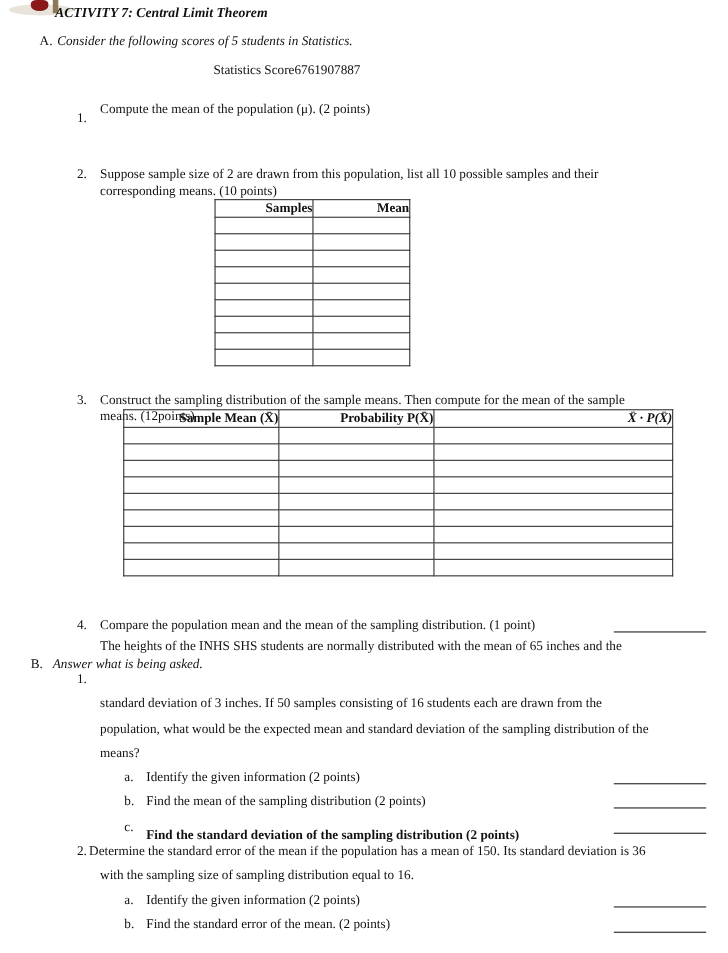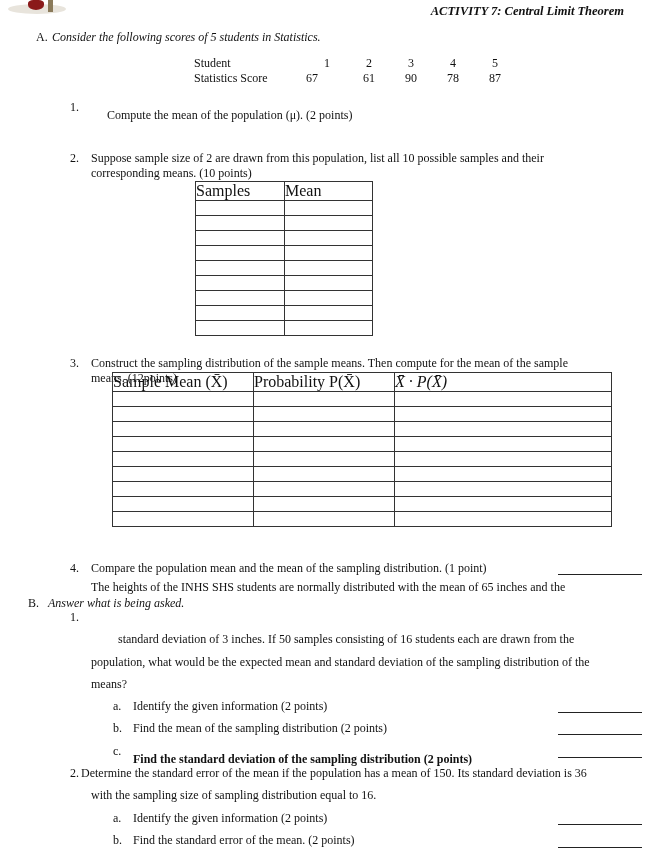--- a/index.html
+++ b/index.html
@@ -5,66 +5,58 @@
     html, body { margin: 0; padding: 0; background: #ffffff; }
     body {
       width: 662px; height: 866px; position: relative; overflow: hidden;
       font-family: "Liberation Serif", serif; color: #111; font-size: 12px;
     }
     .abs { position: absolute; white-space: nowrap; }
     .logo { left: 6px; top: 0; width: 72px; height: 14px; }
     .logo .base { position:absolute; left:2px; top:4px; width:58px; height:10px; background:#e8e4dc; border-radius: 50%; }
     .logo .crab { position:absolute; left:22px; top:0; width:16px; height:10px; background:#8a1a1a; border-radius: 40% 40% 60% 60%; }
     .logo .post { position:absolute; left:42px; top:-4px; width:5px; height:16px; background:#8a7a5a; }
-    .title { top: 4px; left: 0; width: 624px; text-align: right; font-weight: bold; font-style: italic; font-size: 12.5px; padding-left: 50px; box-sizing: border-box; }
+    .title { top: 4px; left: 0; width: 624px; text-align: left; font-weight: bold; font-style: italic; font-size: 12.5px; padding-left: 50px; box-sizing: border-box; }
     .italic { font-style: italic; }
     .scores { border-collapse: collapse; }
     .scores td { padding: 0; height: 14px; font-size: 12px; }
     table.grid { border-collapse: collapse; position: absolute; }
-    table.grid th, table.grid td { border: 1px solid #333; padding: 0; font-weight: normal; text-align: left; font-size: 16px; }
+    table.grid th, table.grid td { border: 1px solid #333; padding: 0; font-weight: bold; text-align: right; font-size: 12px; }
     .blank { position: absolute; height: 0; border-bottom: 1px solid #222; width: 84px; left: 558px; }
   </style>
 </head>
 <body>
 
 <div class="abs logo">
   <div class="base"></div>
     <div class="crab"></div>
     <div class="post"></div>
 </div>
 <div class="abs title">ACTIVITY 7: Central Limit Theorem</div>
 
 <div class="abs" style="left:36px; top:30px;">A.</div>
 <div class="abs italic" style="left:52px; top:30px;">Consider the following scores of 5 students in Statistics.</div>
 
 <div class="abs" style="left:194px; top:56px;">
   <table class="scores">
     <tbody>
-        <tr>
-      <td style="width:112px;">Student</td>
-      <td style="width:42px;text-align:center;">1</td>
-      <td style="width:42px;text-align:center;">2</td>
-      <td style="width:42px;text-align:center;">3</td>
-      <td style="width:42px;text-align:center;">4</td>
-      <td style="width:42px;text-align:center;">5</td>
-    </tr>
     <tr>
       <td>Statistics Score</td>
       <td style="text-align:left;">67</td>
       <td style="text-align:center;">61</td>
       <td style="text-align:center;">90</td>
       <td style="text-align:center;">78</td>
       <td style="text-align:center;">87</td>
     </tr>
   </tbody>
     </table>
 </div>
 
 <div class="abs" style="left:70px; top:100px;">1.</div>
-<div class="abs" style="left:91px; top:108px;margin-left:16px;">Compute the mean of the population (μ). (2 points)</div>
+<div class="abs" style="left:91px; top:92px;">Compute the mean of the population (μ). (2 points)</div>
 
 <div class="abs" style="left:70px; top:151px;">2.</div>
 <div class="abs" style="left:91px; top:151px;">Suppose sample size of 2 are drawn from this population, list all 10 possible samples and their</div>
 <div class="abs" style="left:91px; top:166px;">corresponding means. (10 points)</div>
 
 <table class="grid" style="left:195px; top:181px; width:178px;">
   <tbody>
       <tr style="height:15px;">
     <th style="width:88px;">Samples</th>
     <th>Mean</th>
@@ -169,21 +161,21 @@
 
 <div class="abs" style="left:70px; top:561px;">4.</div>
 <div class="abs" style="left:91px; top:561px;">Compare the population mean and the mean of the sampling distribution. (1 point)</div>
 <div class="blank" style="top:574px;"></div>
 
 <div class="abs" style="left:28px; top:596px;">B.</div>
 <div class="abs italic" style="left:48px; top:596px;">Answer what is being asked.</div>
 
 <div class="abs" style="left:70px; top:610px;">1.</div>
 <div class="abs" style="left:91px; top:580px;">The heights of the INHS SHS students are normally distributed with the mean of 65 inches and the</div>
-<div class="abs" style="left:91px; top:632px;margin-left:27px;">standard deviation of 3 inches. If 50 samples consisting of 16 students each are drawn from the</div>
+<div class="abs" style="left:91px; top:632px;">standard deviation of 3 inches. If 50 samples consisting of 16 students each are drawn from the</div>
 <div class="abs" style="left:91px; top:655px;">population, what would be the expected mean and standard deviation of the sampling distribution of the</div>
 <div class="abs" style="left:91px; top:677px;">means?</div>
 
 <div class="abs" style="left:113px; top:699px;">a.</div>
 <div class="abs" style="left:133px; top:699px;">Identify the given information (2 points)</div>
 <div class="blank" style="top:712px;"></div>
 
 <div class="abs" style="left:113px; top:721px;">b.</div>
 <div class="abs" style="left:133px; top:721px;">Find the mean of the sampling distribution (2 points)</div>
 <div class="blank" style="top:734px;"></div>

